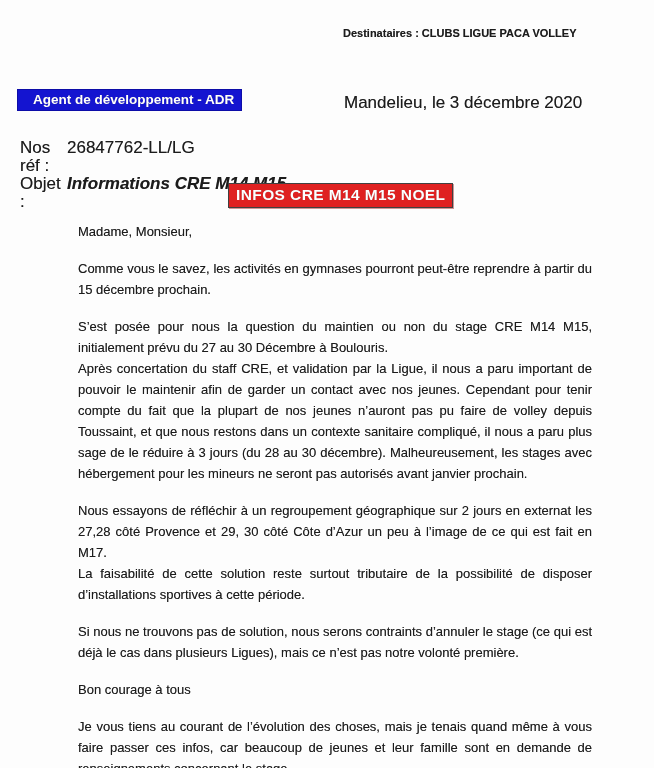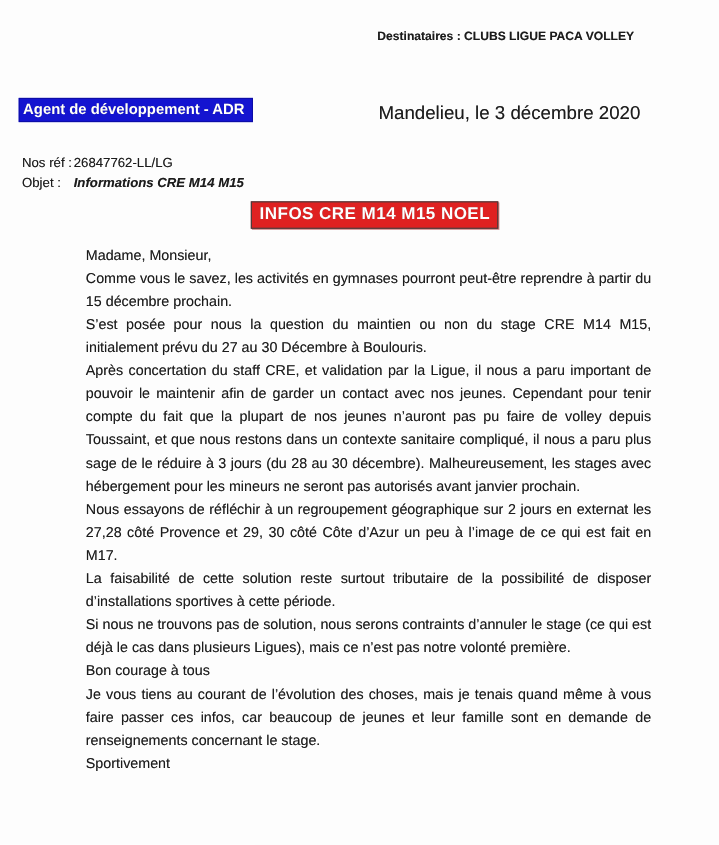--- a/index.html
+++ b/index.html
@@ -22,34 +22,34 @@
     font-weight: bold;
     white-space: nowrap;
   }
   .sender-role {
     position: absolute;
     left: 17px; top: 89px;
     background: #1414d0;
     color: #ffffff;
     font-size: 13.5px;
     font-weight: bold;
-    padding: 2px 7px 3px 3px;
+    padding: 2px 7px 3px 15px;
     white-space: nowrap;
     border: 1px solid #0d0da8;
   }
   .dateline {
     position: absolute;
     left: 344px; top: 93px;
     font-size: 17px;
     white-space: nowrap;
   }
   .ref-block {
     position: absolute;
     left: 20px; top: 139px;
-    font-size: 12px;
+    font-size: 17px;
     line-height: 18px;
   }
   .ref-row { display: flex; }
   .ref-row .lbl { width: 47px; flex: 0 0 47px; }
   .subject-val { font-weight: bold; font-style: italic; }
 
   .banner {
     position: absolute;
     left: 228px; top: 183px;
     background: #df2121;
@@ -64,21 +64,21 @@
   }
 
   .letter-body {
     position: absolute;
     left: 78px; top: 221px;
     width: 514px;
     font-size: 13px;
     line-height: 21px;
     text-align: justify;
   }
-  .letter-body p.gap { margin-top: 0; }
+  .letter-body p.gap { margin-top: 16px; }
   .letter-body p.plain { text-align: left; }
 </style>
 </head>
 <body>
 
 <div class="page">
 
   <div class="recipients soft">Destinataires : CLUBS LIGUE PACA VOLLEY</div>
 
   <div class="sender-role soft">Agent de développement - ADR</div>

